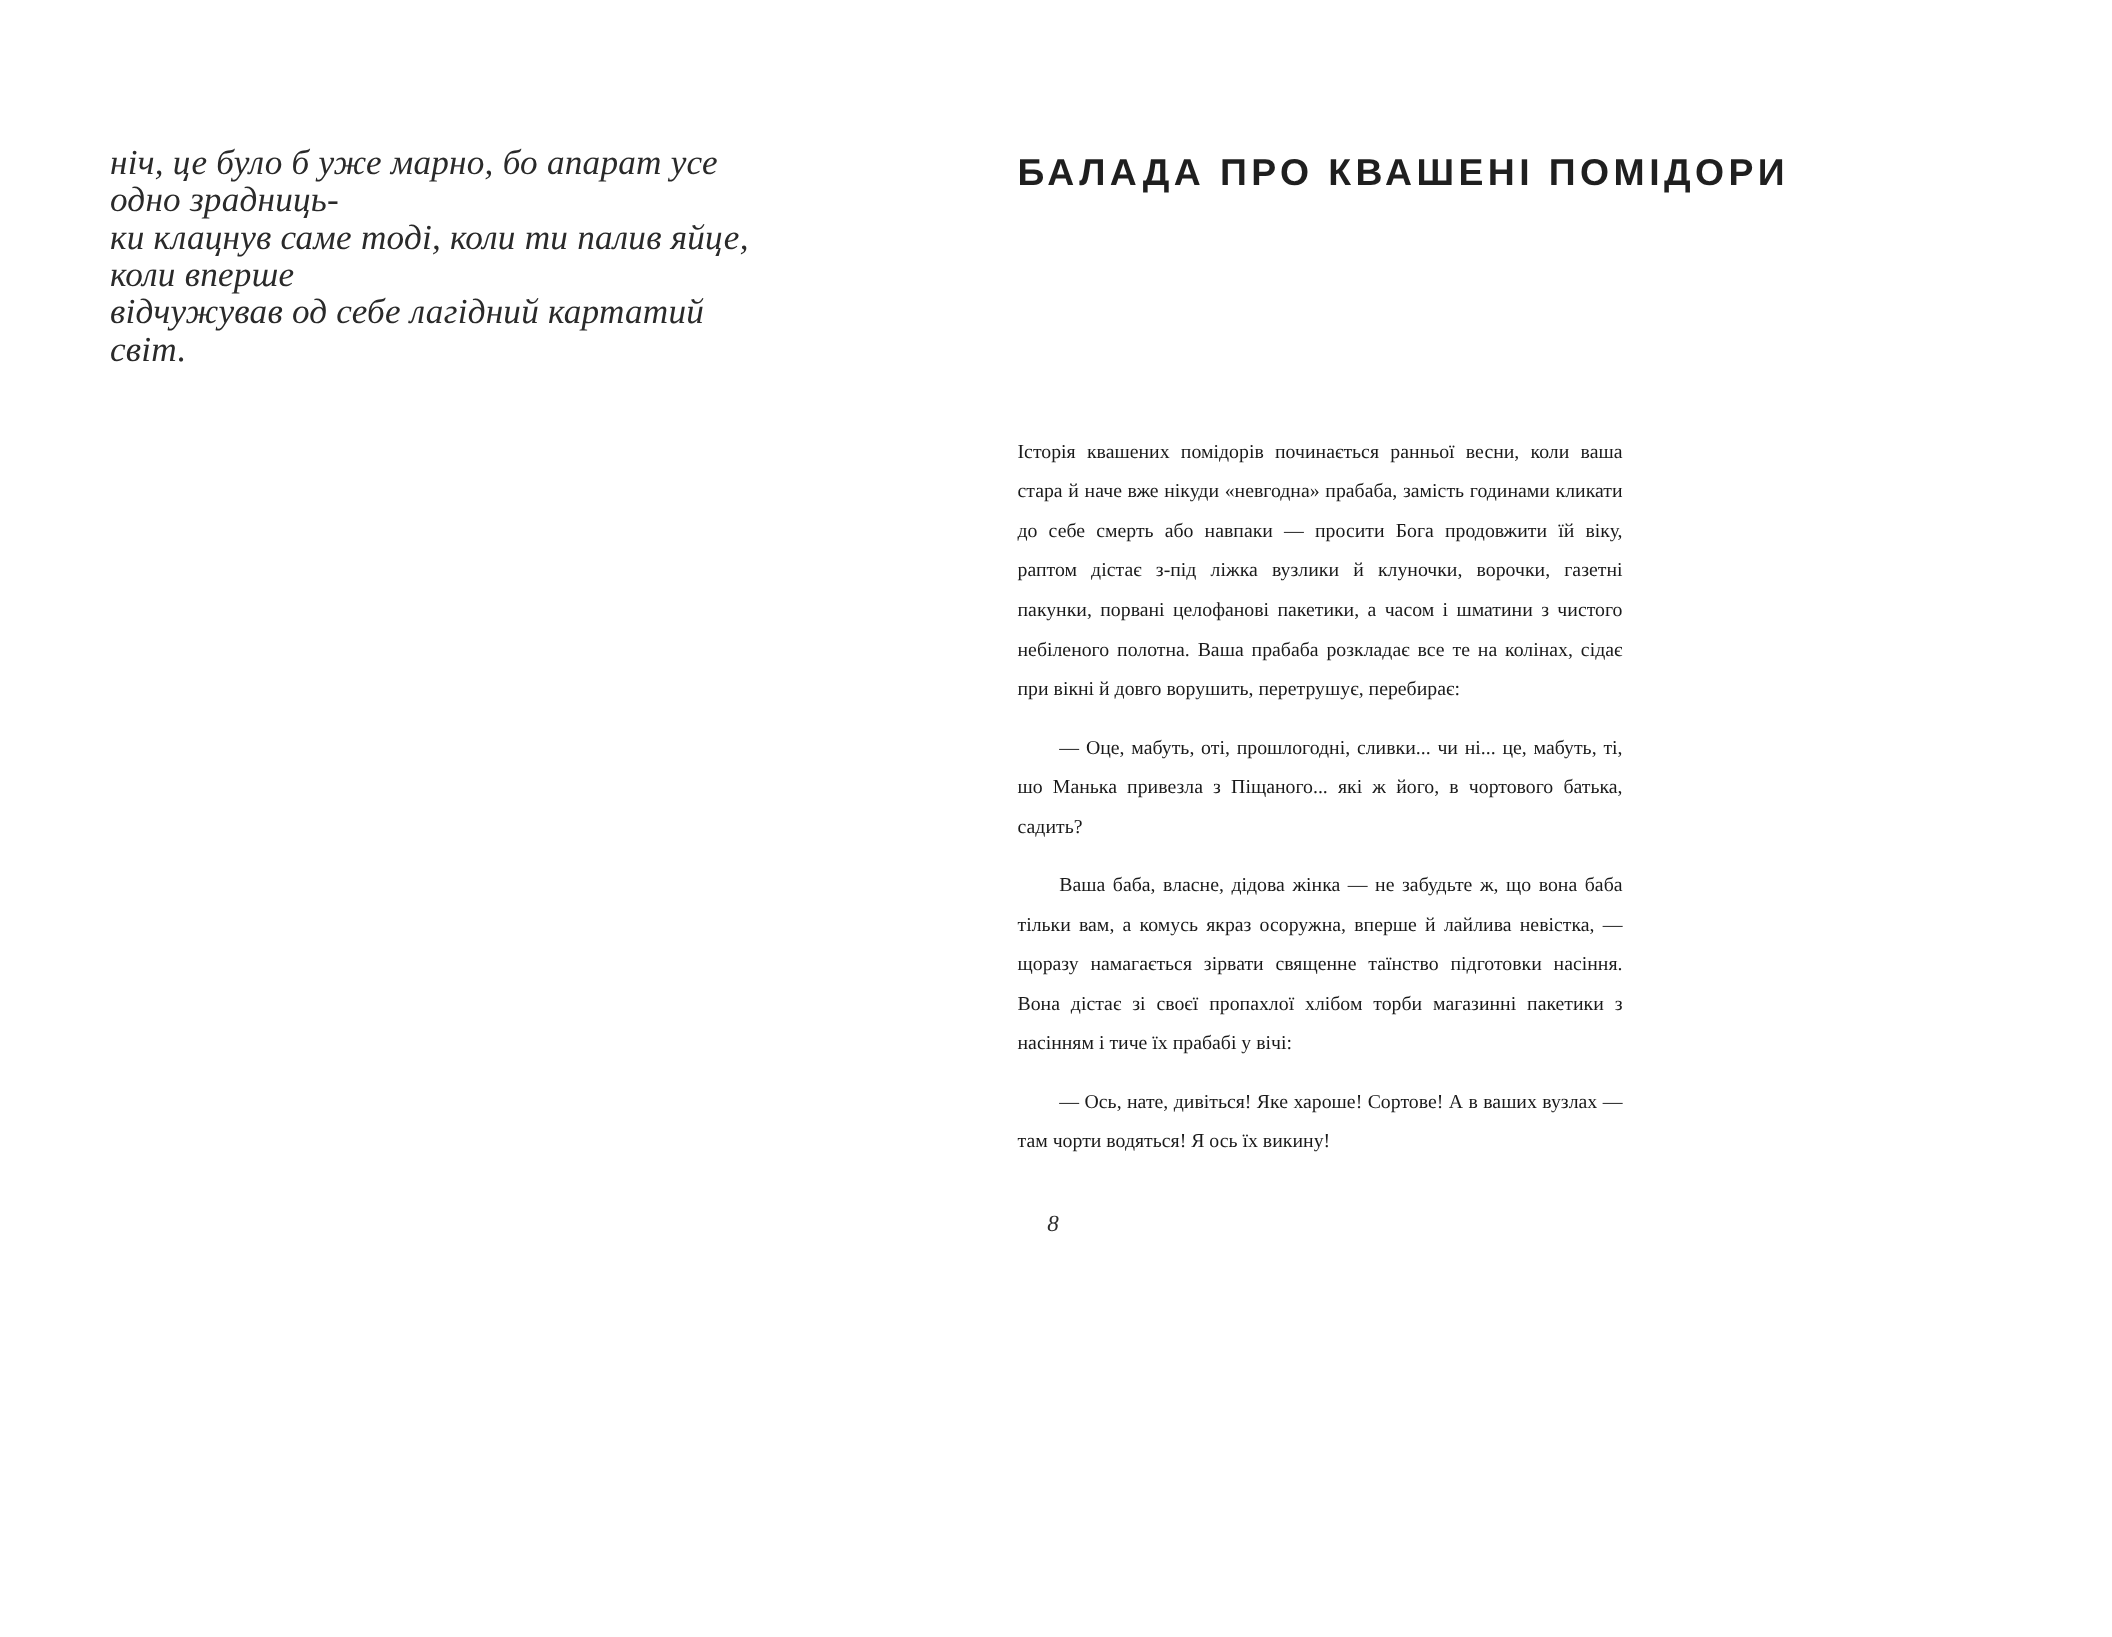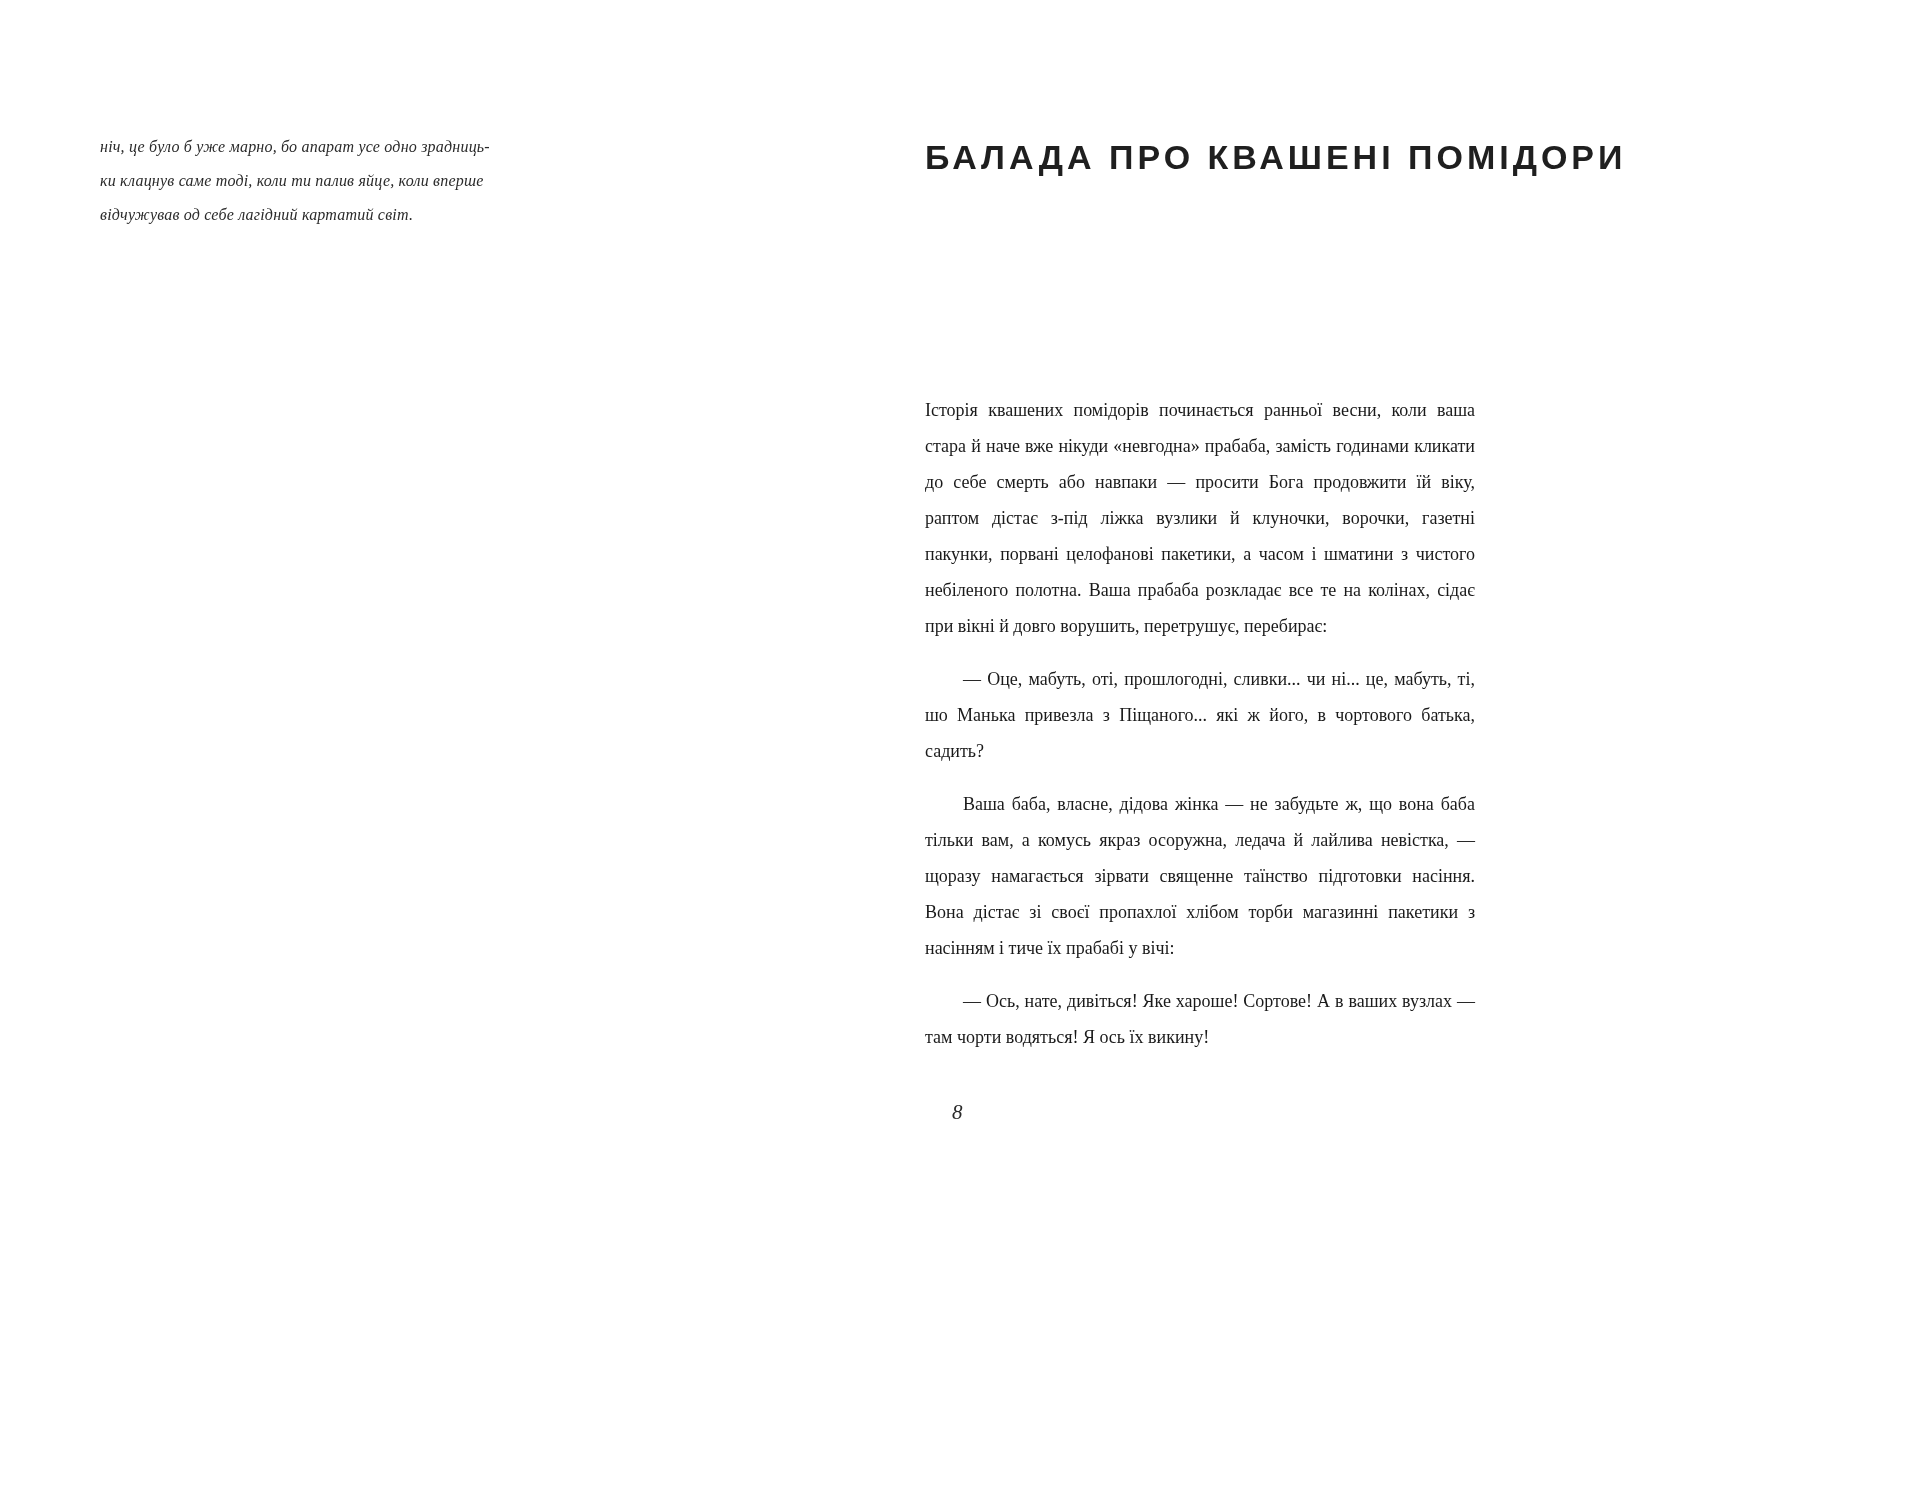--- a/index.html
+++ b/index.html
@@ -24,21 +24,21 @@
     width: 880px;
     height: 1488px;
   }
   .carryover {
     position: absolute;
     left: 100px;
     top: 130px;
     width: 585px;
     margin: 0;
     font-style: italic;
-    font-size: 16px;
+    font-size: 32px;
     line-height: 34px;
     letter-spacing: 0.2px;
     color: #2a2a2a;
     white-space: pre-line;
   }
   
   .right-page {
     position: absolute;
     left: 880px;
     top: 0;
@@ -95,20 +95,20 @@
 ки клацнув саме тоді, коли ти палив яйце, коли вперше
 відчужував од себе лагідний картатий світ.</p>
   </div>
 
   <div class="right-page">
     <h1 class="chapter-title">БАЛАДА ПРО КВАШЕНІ ПОМІДОРИ</h1>
 
     <div class="body-text">
       <p class="first">Історія квашених помідорів починається ранньої весни, коли ваша стара й наче вже нікуди «невгодна» прабаба, замість годинами кликати до себе смерть або навпаки — просити Бога продовжити їй віку, раптом дістає з-під ліжка вузлики й клуночки, ворочки, газетні пакунки, порвані целофанові пакетики, а часом і шматини з чистого небіленого полотна. Ваша прабаба розкладає все те на колінах, сідає при вікні й довго ворушить, перетрушує, перебирає:</p>
       <p class="indent">— Оце, мабуть, оті, прошлогодні, сливки... чи ні... це, мабуть, ті, шо Манька привезла з Піщаного... які ж його, в чортового батька, садить?</p>
-      <p class="indent">Ваша баба, власне, дідова жінка — не забудьте ж, що вона баба тільки вам, а комусь якраз осоружна, ледача й лайлива невістка, — щоразу намагається зірвати священне таїнство підготовки насіння. Вона дістає зі своєї пропахлої хлібом торби магазинні пакетики з насінням і тиче їх прабабі у вічі:</p>
+      <p class="indent">Ваша баба, власне, дідова жінка — не забудьте ж, що вона баба тільки вам, а комусь якраз осоружна, вперше й лайлива невістка, — щоразу намагається зірвати священне таїнство підготовки насіння. Вона дістає зі своєї пропахлої хлібом торби магазинні пакетики з насінням і тиче їх прабабі у вічі:</p>
       <p class="indent">— Ось, нате, дивіться! Яке хароше! Сортове! А в ваших вузлах — там чорти водяться! Я ось їх викину!</p>
     </div>
 
     <div class="page-number">8</div>
   </div>
 
 </div>
 
 </body></html>

